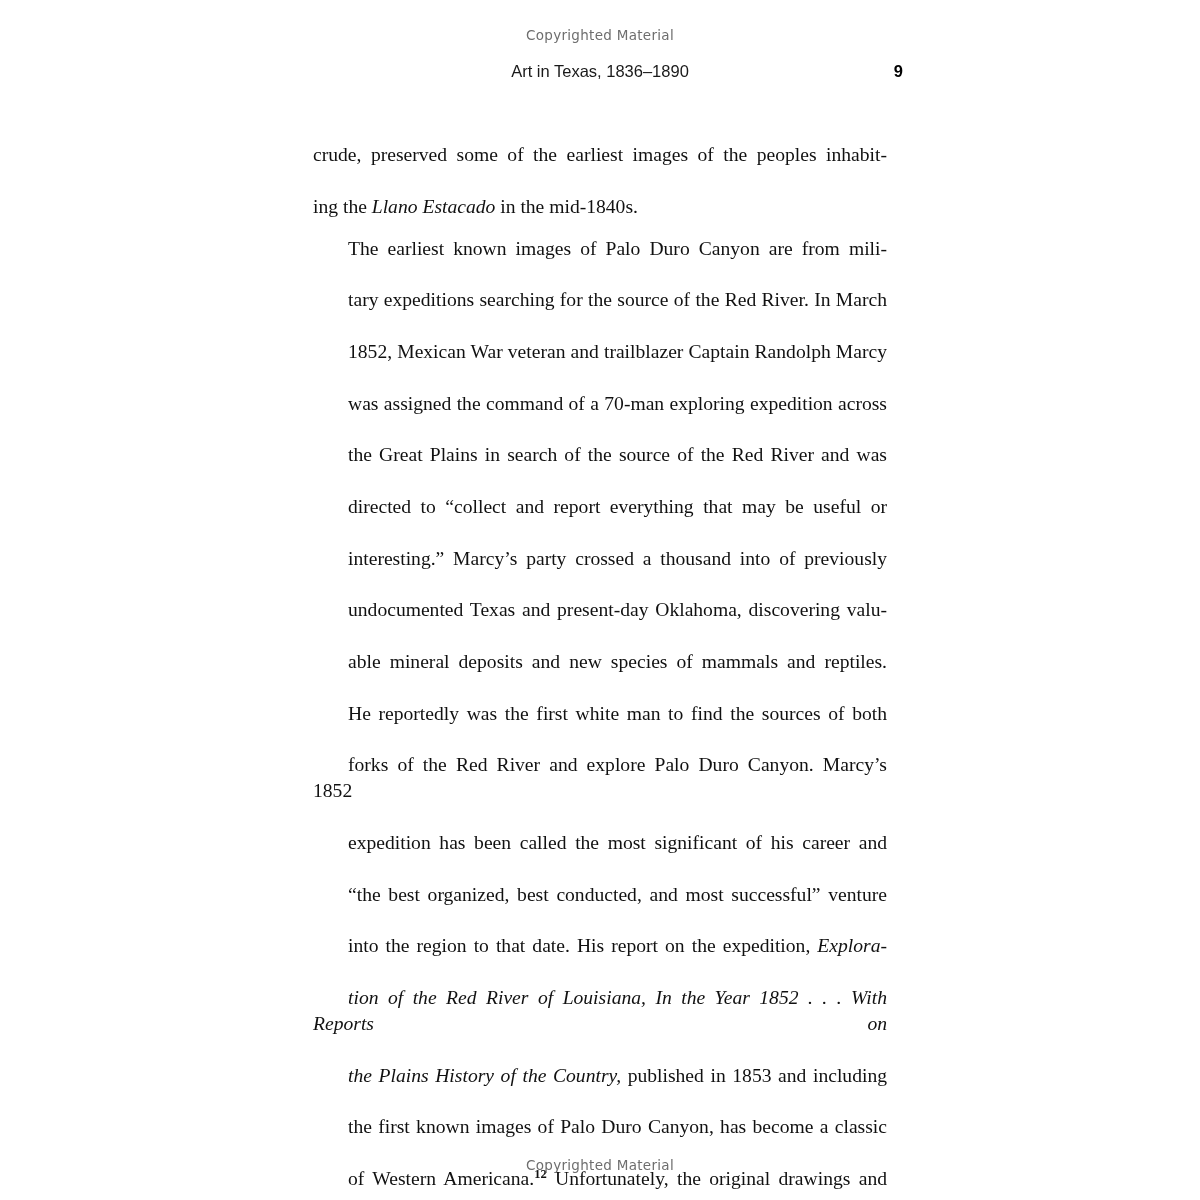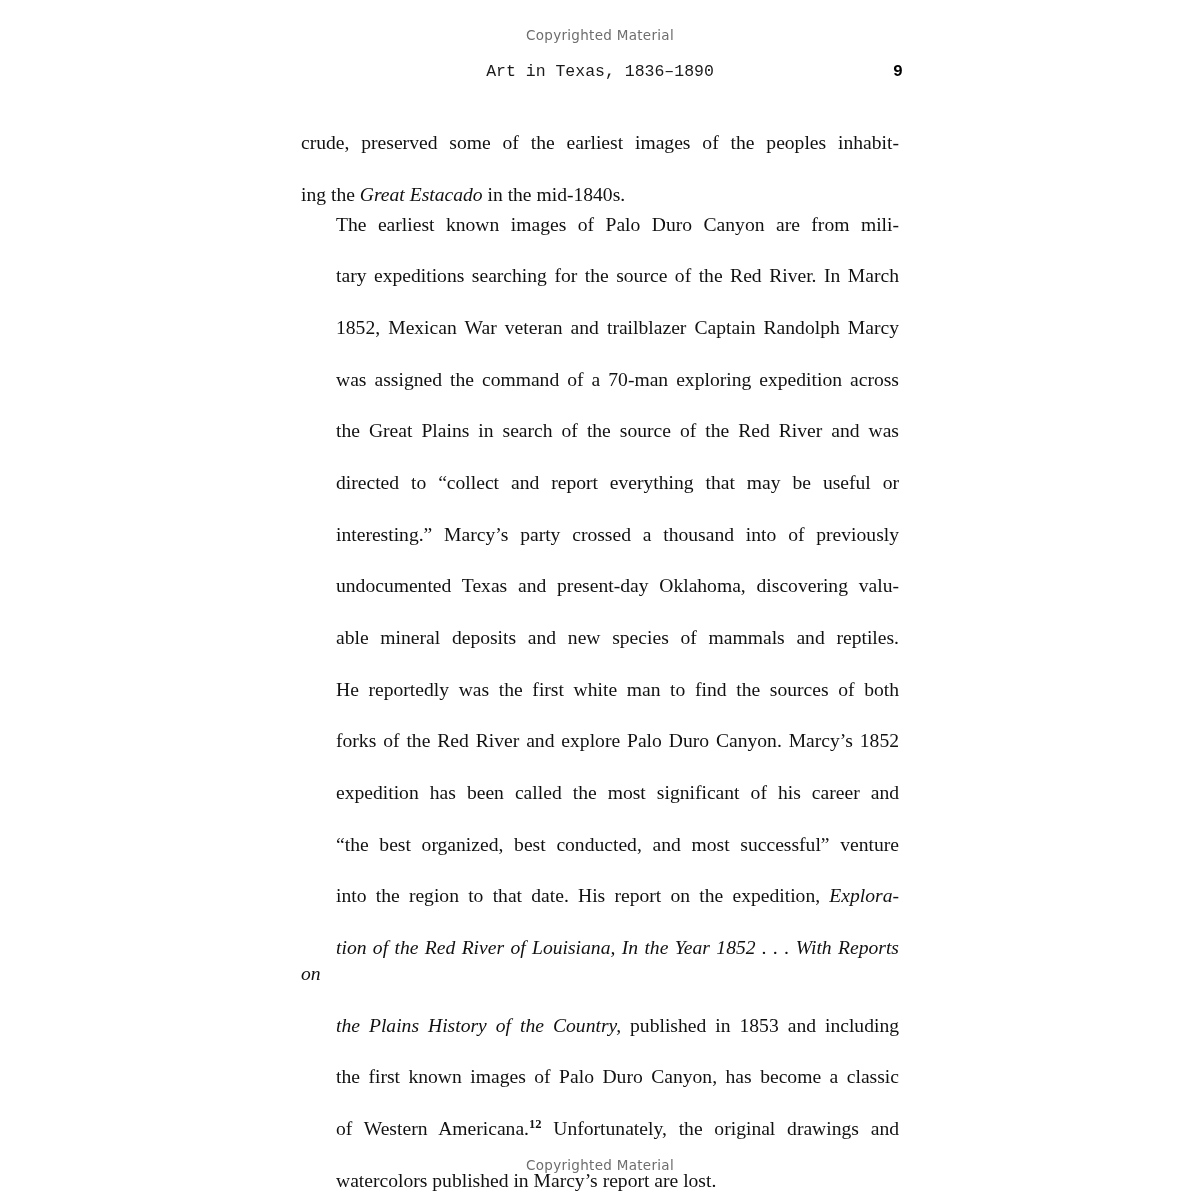--- a/index.html
+++ b/index.html
@@ -32,21 +32,21 @@
   .watermark-top { top: 27px; }
   .watermark-bottom { top: 1157px; }
 
   
   .running-head {
     position: absolute;
     top: 62px;
     left: 297px;
     width: 606px;
     height: 24px;
-    font-family: Liberation Mono, monospace;
+    font-family: Liberation Sans, sans-serif;
   }
   .running-head-title {
     position: absolute;
     left: 0;
     top: 0;
     width: 606px;
     text-align: center;
     font-size: 16.5px;
     color: #1a1a1a;
     white-space: nowrap;
@@ -67,21 +67,21 @@
     left: 297px;
     width: 606px;
     font-size: 19.6px;
     line-height: 25.85px;
     color: #111111;
     text-align: justify;
     text-justify: inter-word;
     hyphens: none;
   }
   .textblock p {
-    margin: 4px;
+    margin: 16px;
     text-indent: 0;
   }
   .textblock p.indent {
     text-indent: 35px;
   }
   
   .ln {
     display: block;
     text-align: justify;
   }
@@ -112,21 +112,21 @@
   <div class="watermark watermark-top">Copyrighted Material</div>
 
   <div class="running-head">
     <div class="running-head-title">Art in Texas, 1836–1890</div>
     <div class="running-head-folio">9</div>
   </div>
 
   <div class="textblock" id="textblock">
       <p>
         <span class="ln">crude, preserved some of the earliest images of the peoples inhabit-</span>
-        <span class="ln last">ing the <i>Great Estacado</i> in the mid-1840s.</span>
+        <span class="ln last">ing the <i>Llano Estacado</i> in the mid-1840s.</span>
       </p>
       <p class="indent">
         <span class="ln">The earliest known images of Palo Duro Canyon are from mili-</span>
         <span class="ln">tary expeditions searching for the source of the Red River. In March</span>
         <span class="ln">1852, Mexican War veteran and trailblazer Captain Randolph Marcy</span>
         <span class="ln">was assigned the command of a 70-man exploring expedition across</span>
         <span class="ln">the Great Plains in search of the source of the Red River and was</span>
         <span class="ln">directed to “collect and report everything that may be useful or</span>
         <span class="ln">interesting.” Marcy’s party crossed a thousand into of previously</span>
         <span class="ln">undocumented Texas and present-day Oklahoma, discovering valu-</span>

